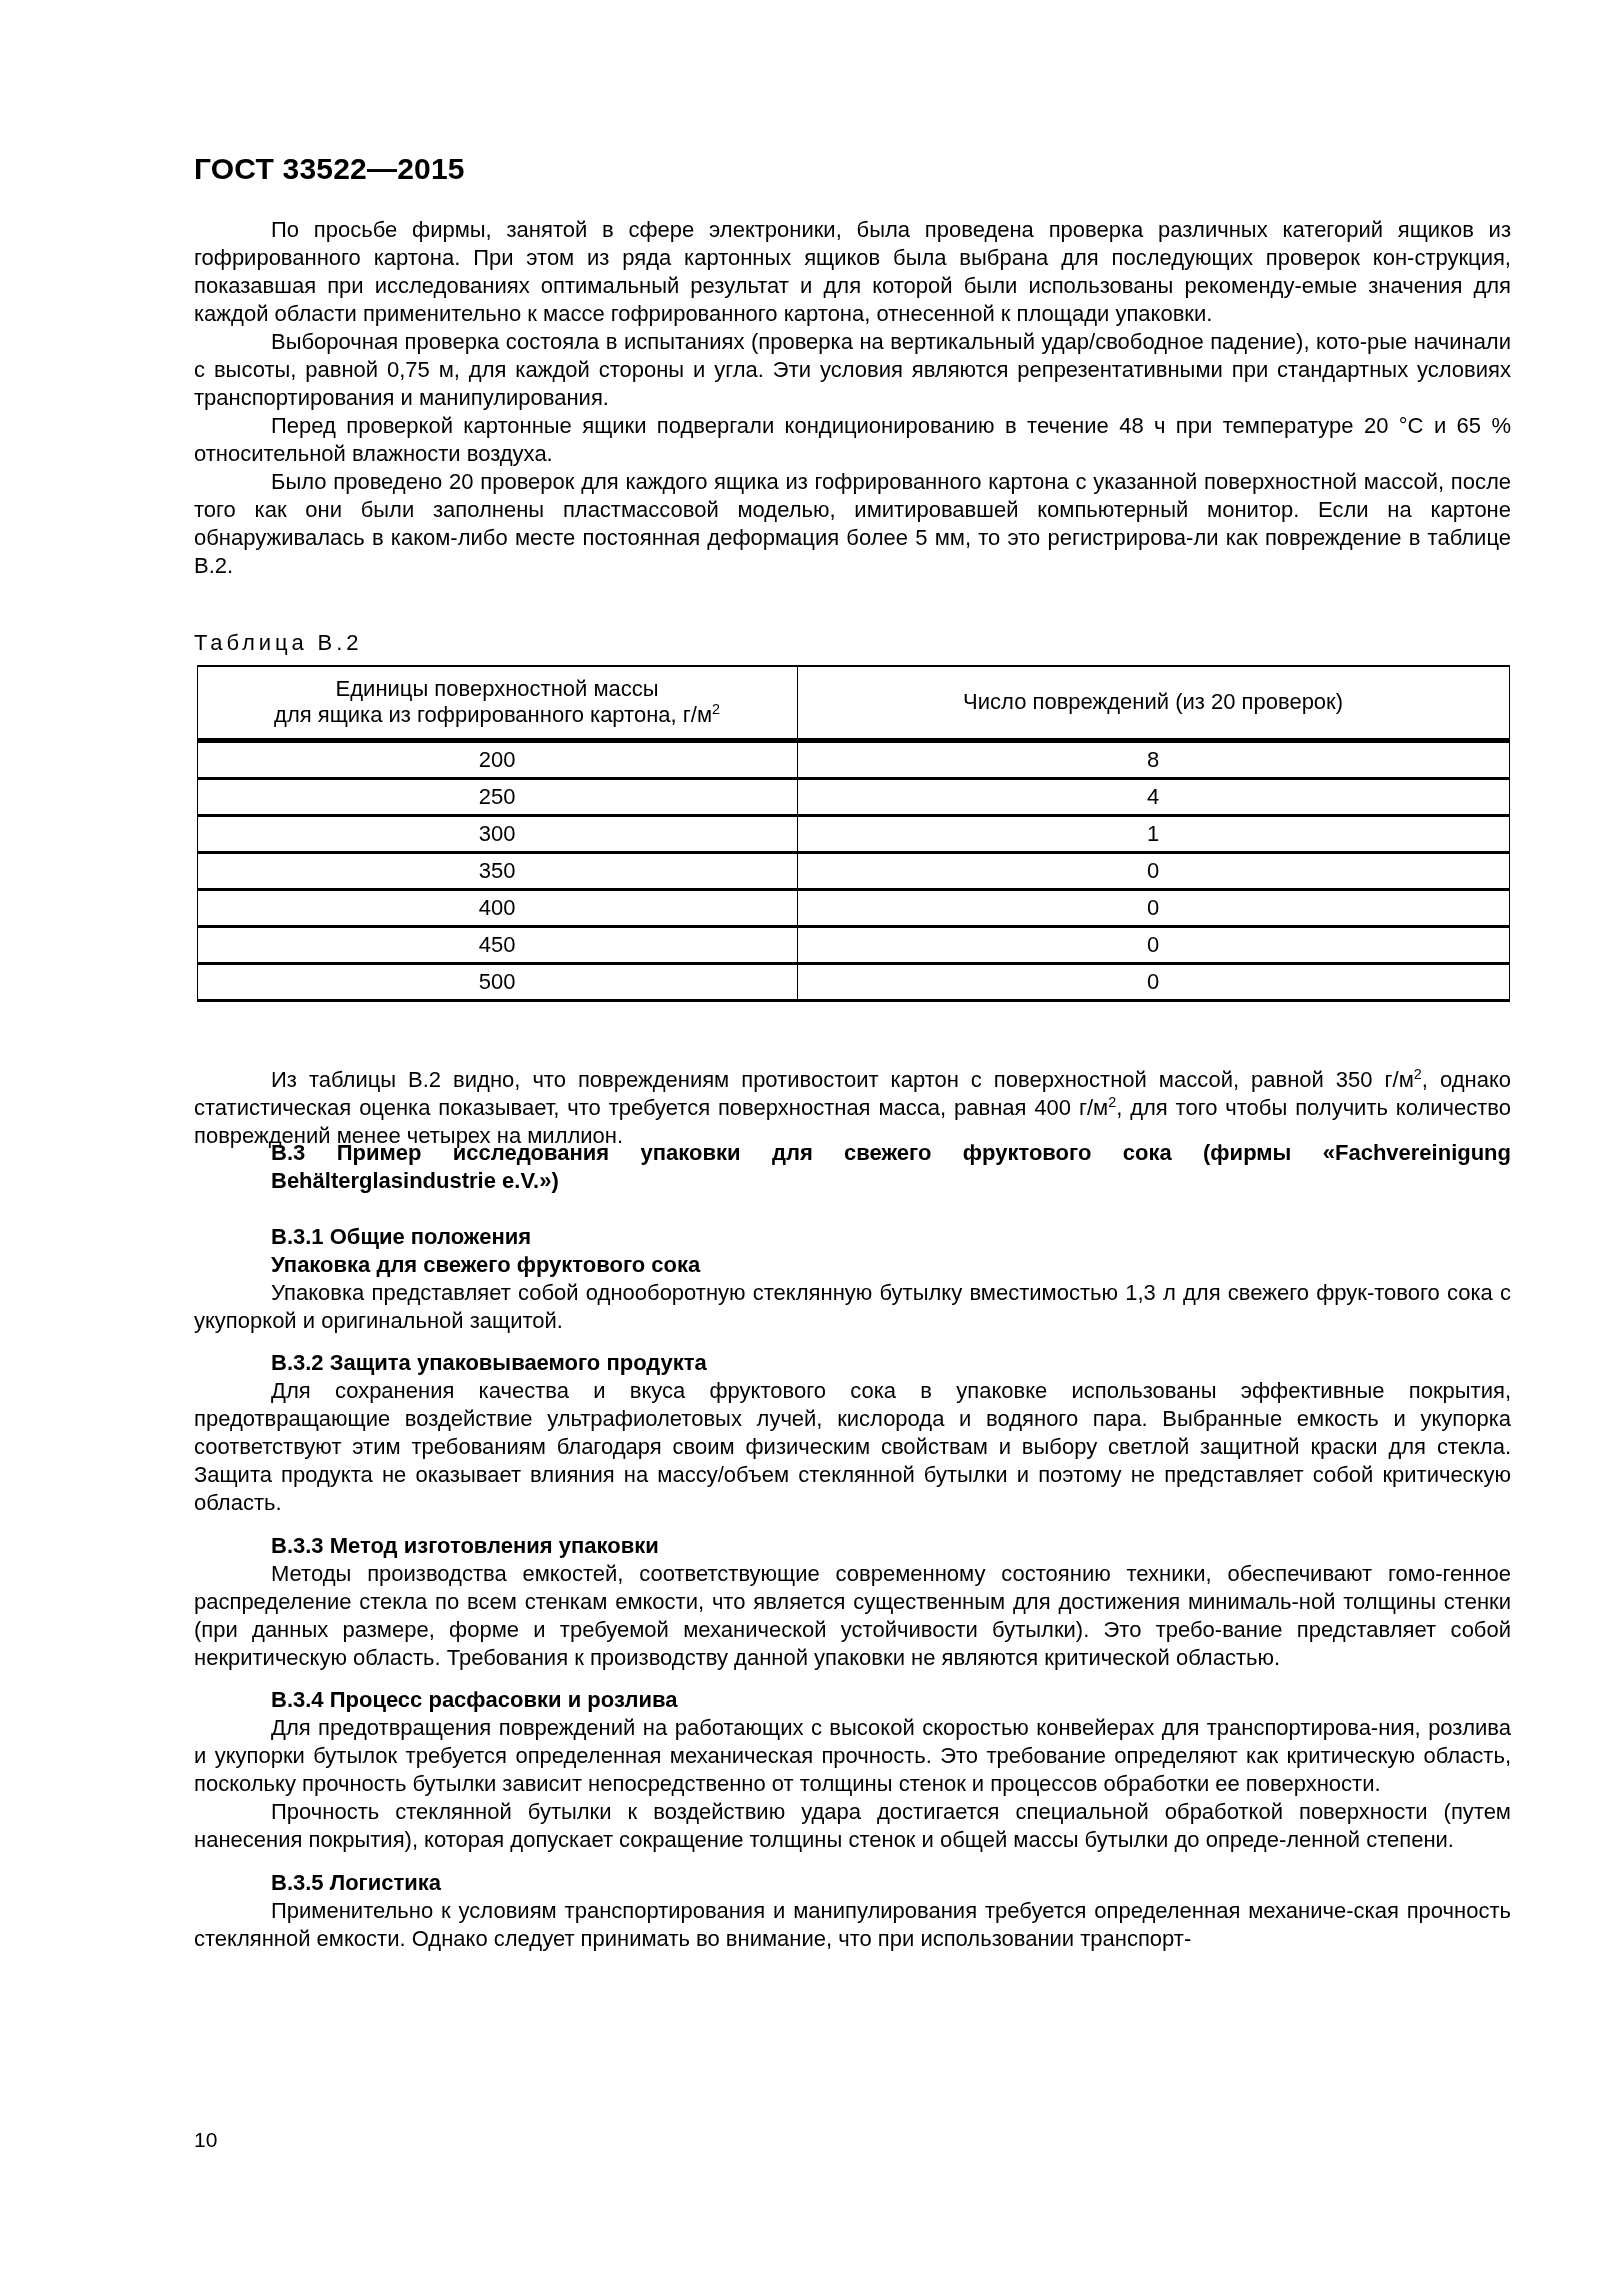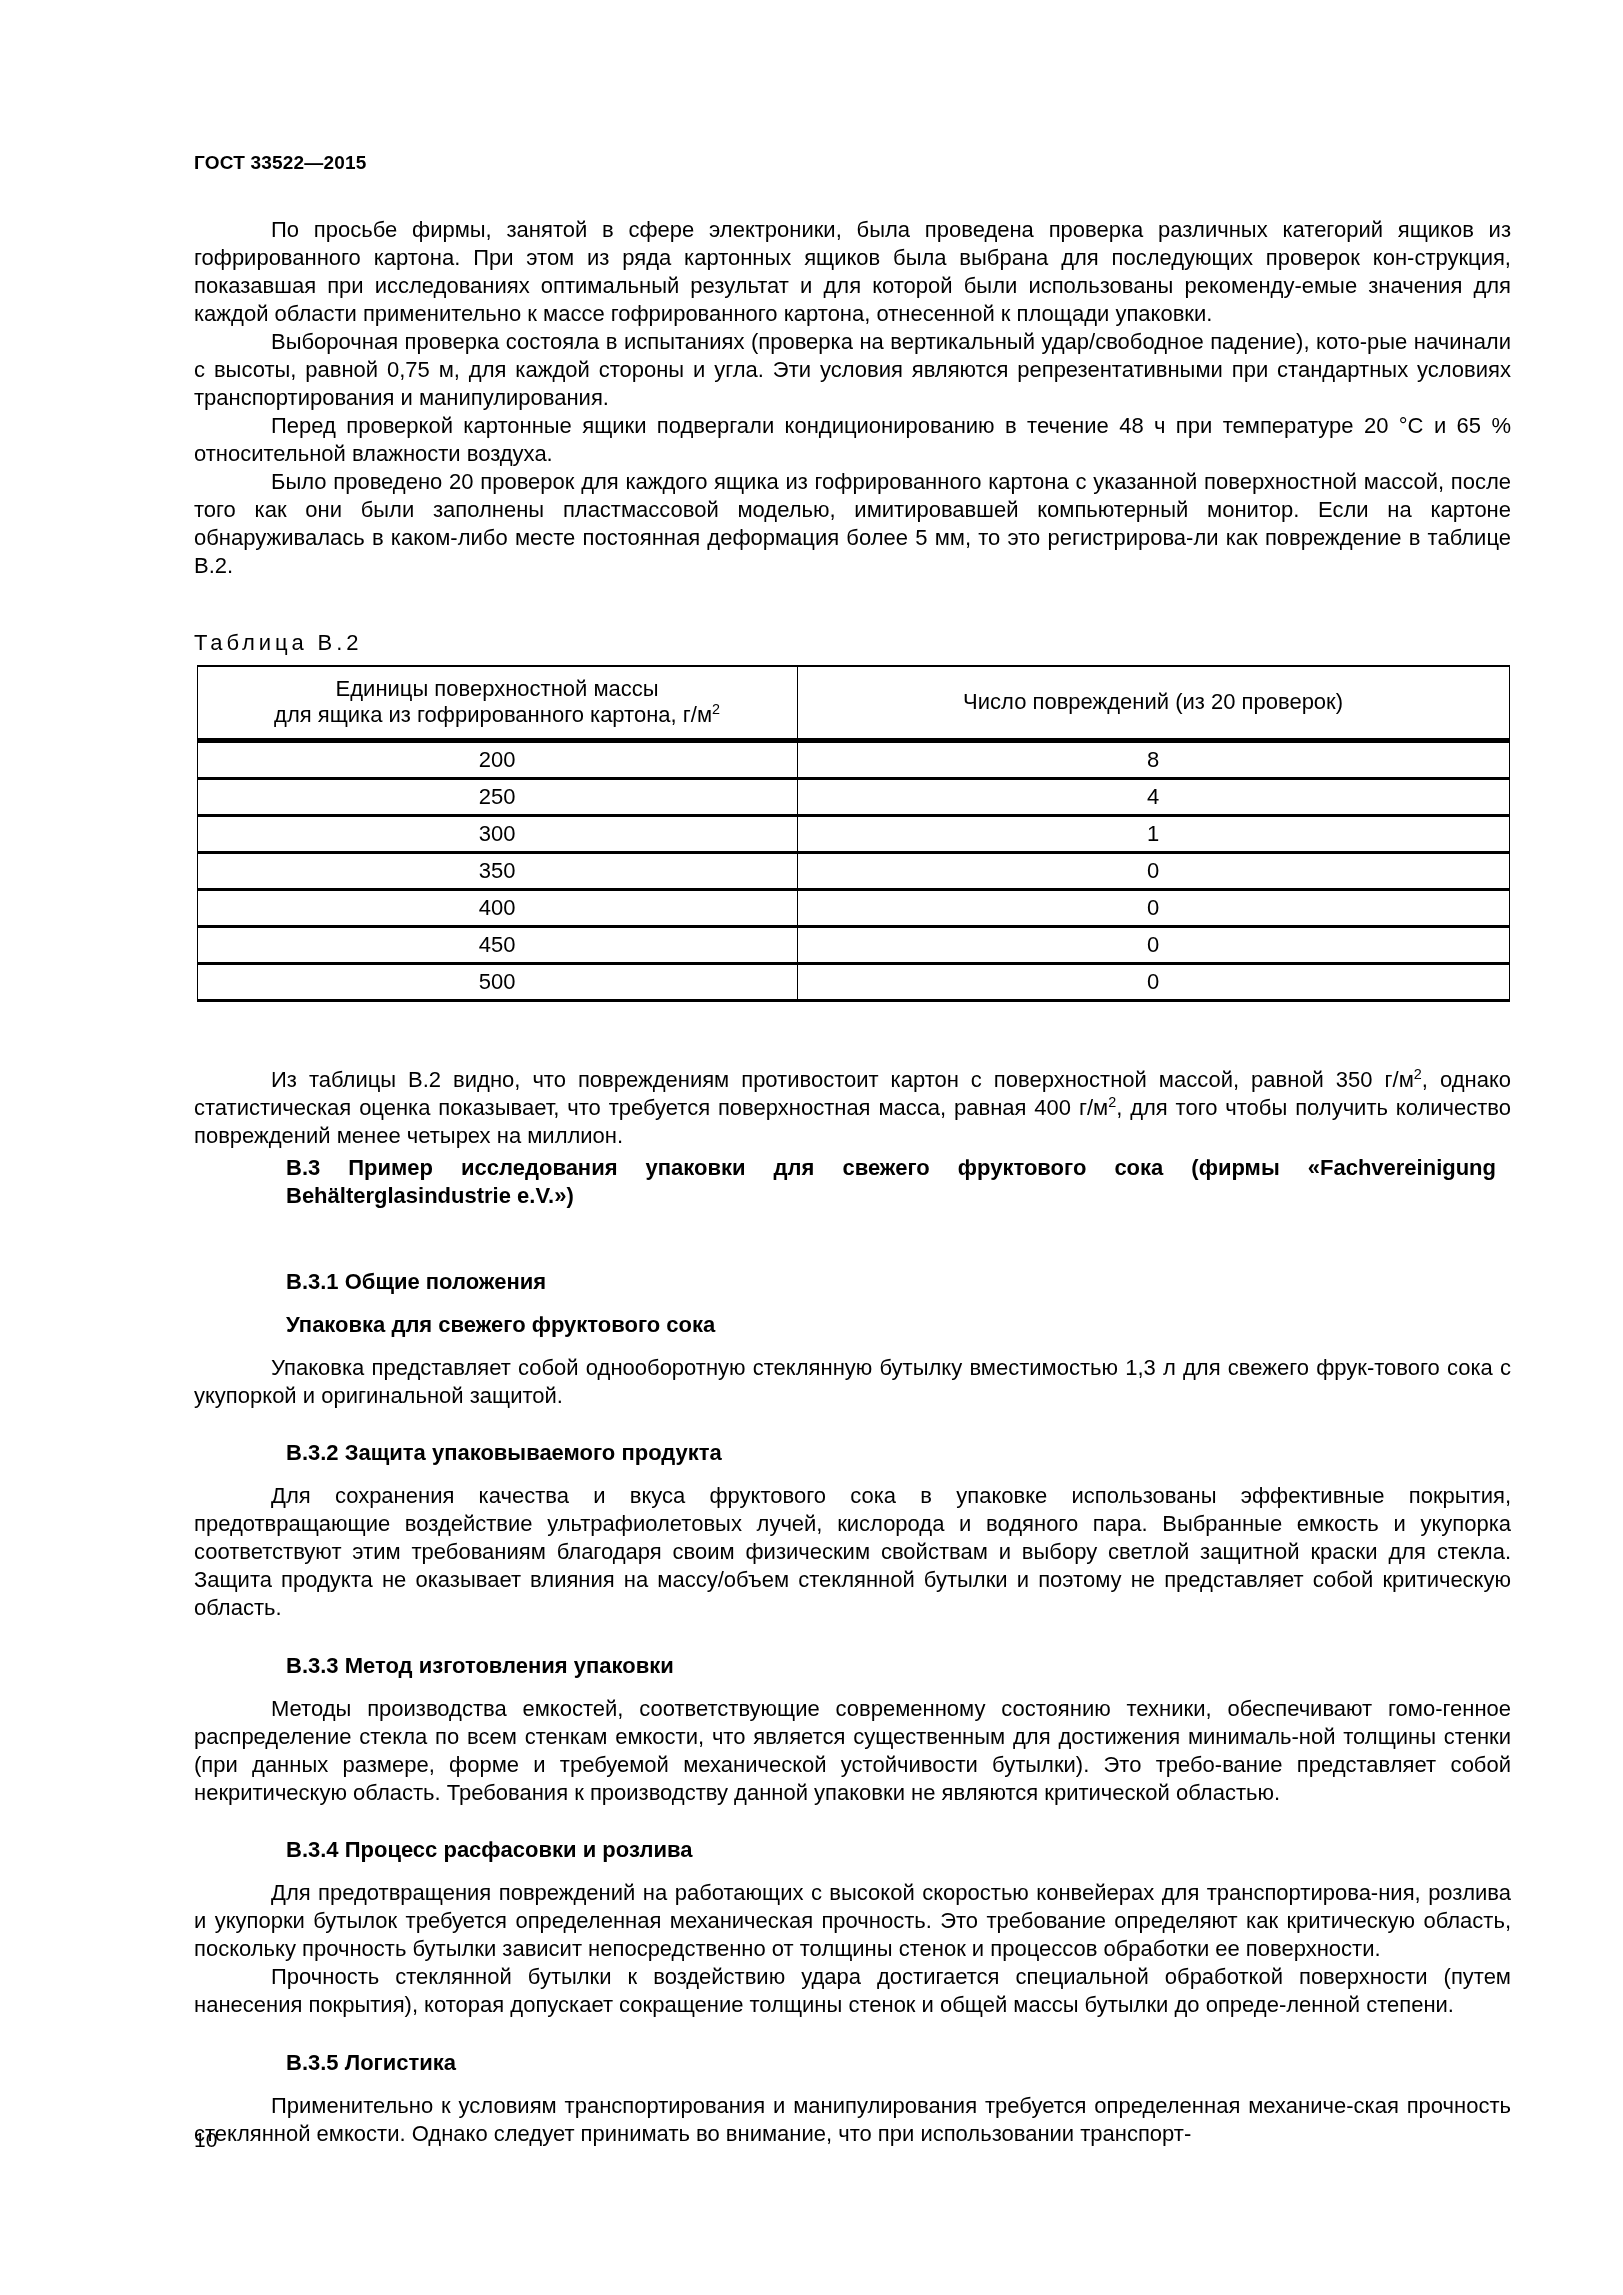--- a/index.html
+++ b/index.html
@@ -1,21 +1,21 @@
 <!DOCTYPE html>
 <html style="font-size:10.5px"><head>
 <meta charset="utf-8">
 <style>
   html, body { margin: 0; padding: 0; background: #ffffff; }
   body { width: 1623px; height: 2295px; position: relative; overflow: hidden;
          font-family: "Liberation Sans", sans-serif; color: #000; }
   .page { position: absolute; left: 194px; top: 0; width: 1317px; }
-  .header { position: absolute; top: 152px; left: 0; font-size: 19px; font-weight: bold; letter-spacing: 0.2px; }
+  .header { position: absolute; top: 152px; left: 0; font-size: 30px; font-weight: bold; letter-spacing: 0.2px; }
   .p { font-size: 22px; line-height: 28px; text-align: justify; text-align-last: left; margin: 0; text-indent: 77px; }
-  .h { font-size: 22px; line-height: 28px; font-weight: bold; margin: 15px; padding-left: 77px; }
+  .h { font-size: 22px; line-height: 28px; font-weight: bold; margin: 0; padding-left: 77px; }
   .h.just { text-align: justify; }
   sup { font-size: 14.4px; line-height: 0; vertical-align: super; }
   .tcap { font-size: 22px; line-height: 28px; letter-spacing: 3.9px; margin: 0; }
   table.t { width: 1313px; border-collapse: collapse; font-size: 22px; margin-left: 2.6px; }
   table.t td { border-left: 1.3px solid #000; border-right: 1.3px solid #000; text-align: center; vertical-align: middle; padding: 0; }
   table.t tr.head td { border-top: 2.6px solid #000; height: 71px; line-height: 26px; }
   table.t tr.sep td { height: 0; border-top: 2px solid #000; border-bottom: 3.3px solid #000; padding: 0; line-height: 0; }
   table.t tr.row td { height: 34px; border-bottom: 3.3px solid #000; line-height: 34px; }
   table.t td.c1 { width: 599px; }
   .pageno { position: absolute; top: 2128px; left: 0; font-size: 21px; }

